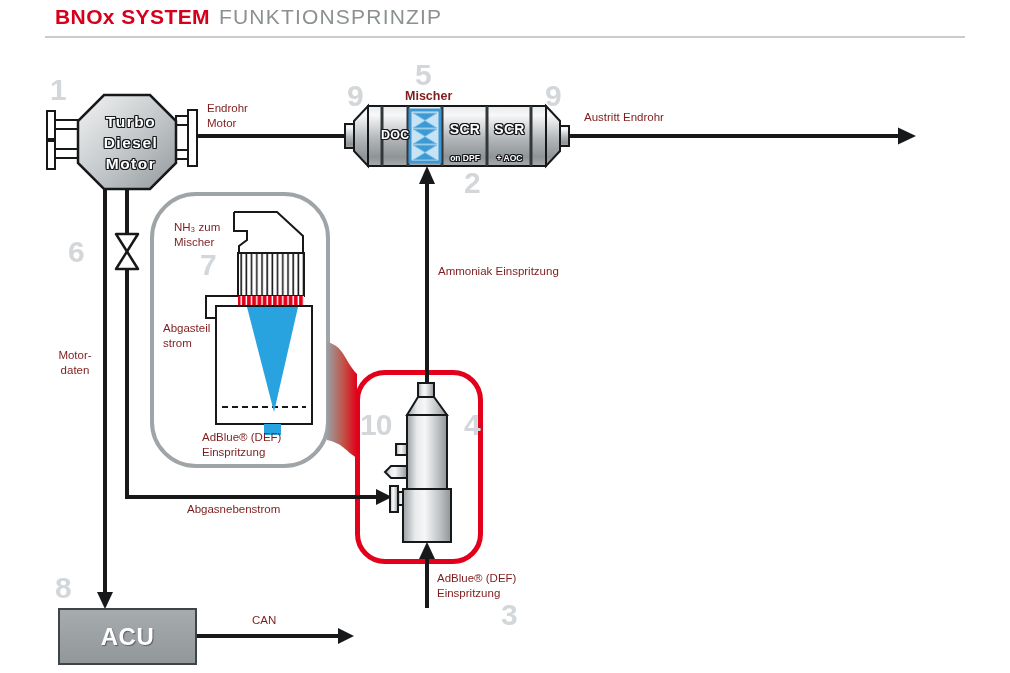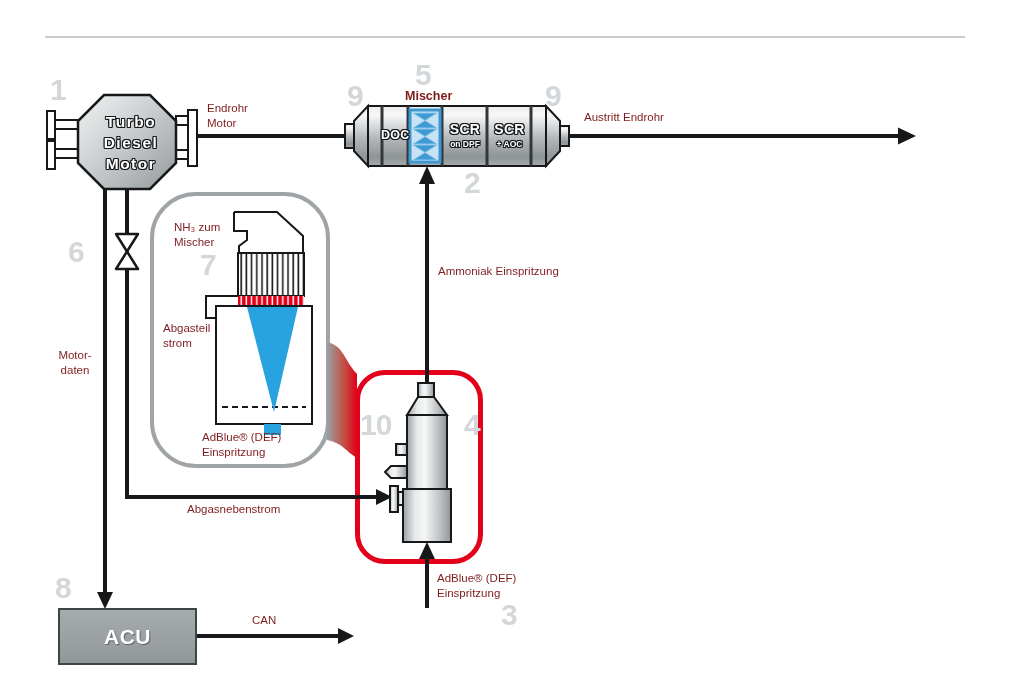--- a/index.html
+++ b/index.html
@@ -18,30 +18,33 @@
   .bubble{position:absolute;box-sizing:border-box;left:150px;top:192px;width:180px;height:276px;
           border:4px solid #9fa4a7;border-radius:46px;background:#fff;}
   .redbox{position:absolute;box-sizing:border-box;left:355px;top:370px;width:128px;height:194px;
           border:5px solid #e2001a;border-radius:30px;background:transparent;}
   .outl{color:#fff;text-shadow:-1px -1px 0 #16181a,1px -1px 0 #16181a,-1px 1px 0 #16181a,
         1px 1px 0 #16181a,-1px 0 0 #16181a,1px 0 0 #16181a,0 -1px 0 #16181a,0 1px 0 #16181a;}
   .motor-label{position:absolute;left:78px;top:112px;width:106px;text-align:center;
         font-size:15.5px;font-weight:bold;line-height:1.35;letter-spacing:1.5px;}
   .cat-label{position:absolute;text-align:center;font-weight:800;line-height:1;}
   .cat-main{font-size:14px;letter-spacing:.3px;}
-  .cat-sub{font-size:8.5px;margin-top:4px;}
+  .cat-sub{font-size:8.5px;margin-top:18px;}
   svg{position:absolute;left:0;top:0;}
-  .acu-box{left:58px;top:608px;width:139px;height:57px;font-size:21px;letter-spacing:.5px;}
+  .acu-box{left:58px;top:608px;width:139px;height:57px;font-size:24px;letter-spacing:.5px;}
   .dos-box{left:352px;top:608px;width:131px;height:57px;font-size:17px;}
 </style>
 </head>
 <body>
 
 <div id="canvas">
 
+  <div class="titlebar">
+    <span class="brand">BNOx SYSTEM</span><span class="subtitle">FUNKTIONSPRINZIP</span>
+  </div>
   <div class="rule"></div>
 
   <div class="bubble"></div>
 
   <div class="redbox"></div>
 
   <svg width="1010" height="673" viewBox="0 0 1010 673">
     <defs>
       <linearGradient id="metalV" x1="0" y1="0" x2="0" y2="1">
         <stop offset="0" stop-color="#e9eaeb"></stop>

